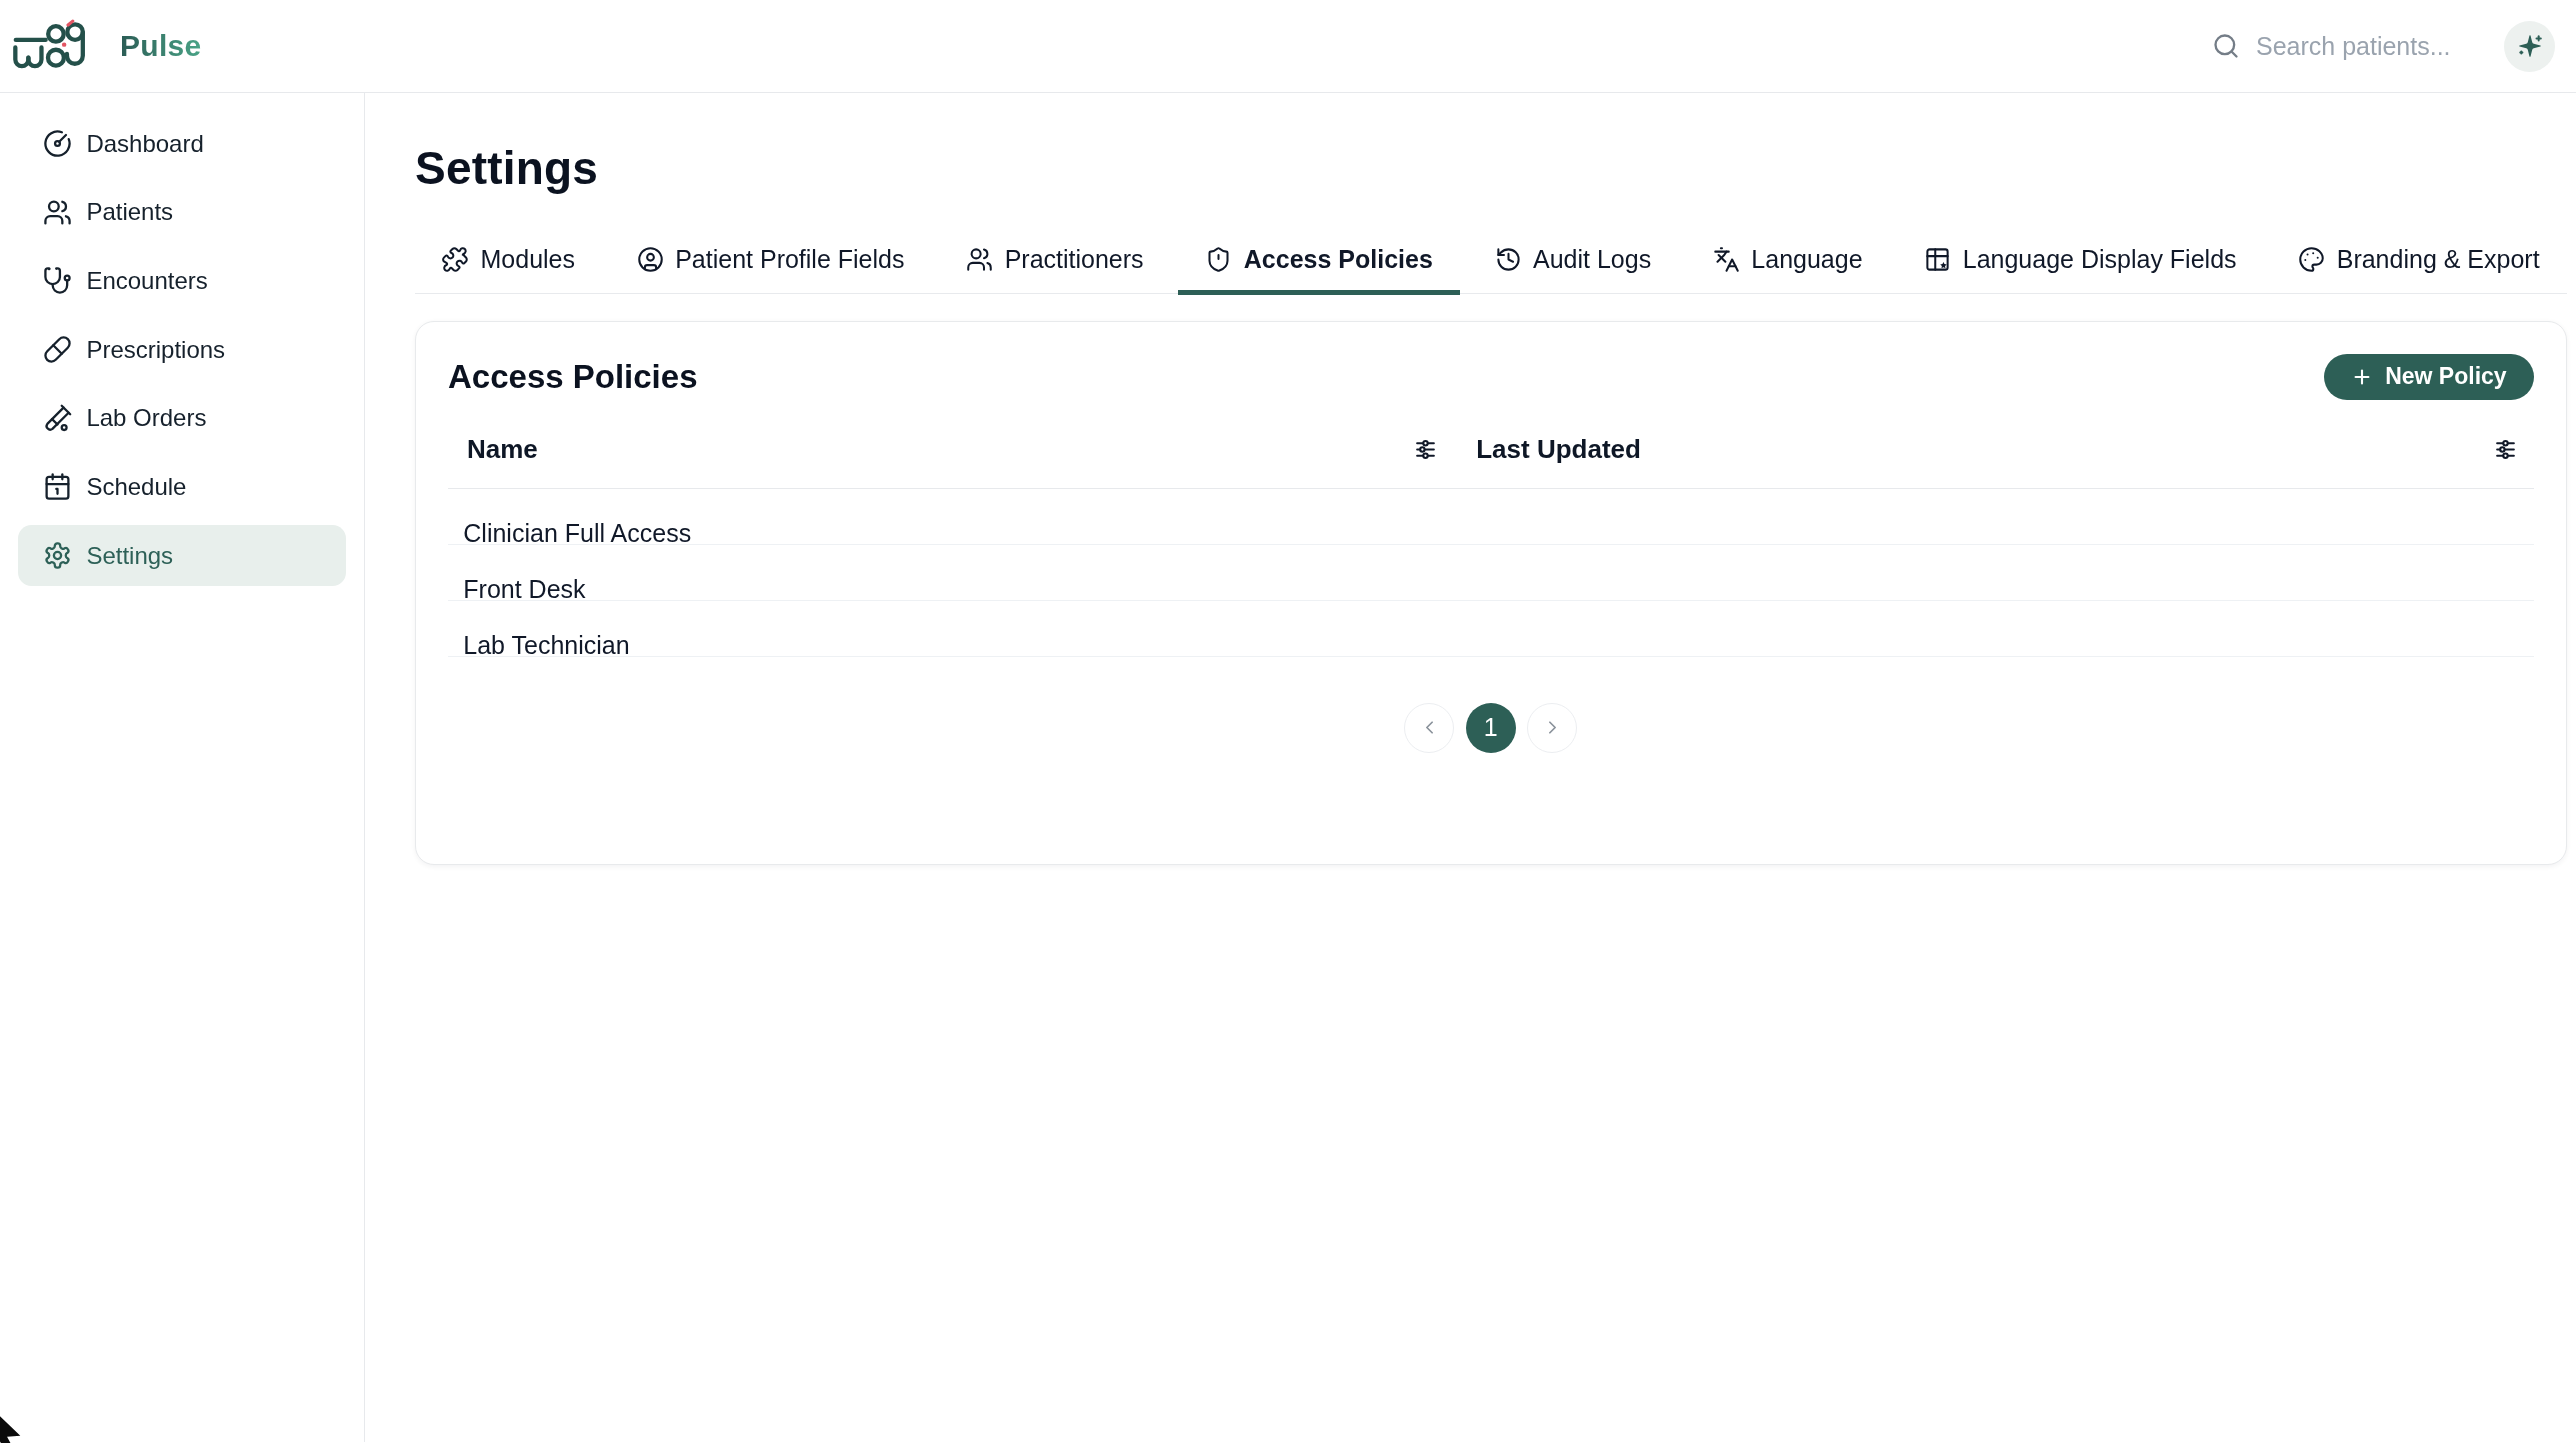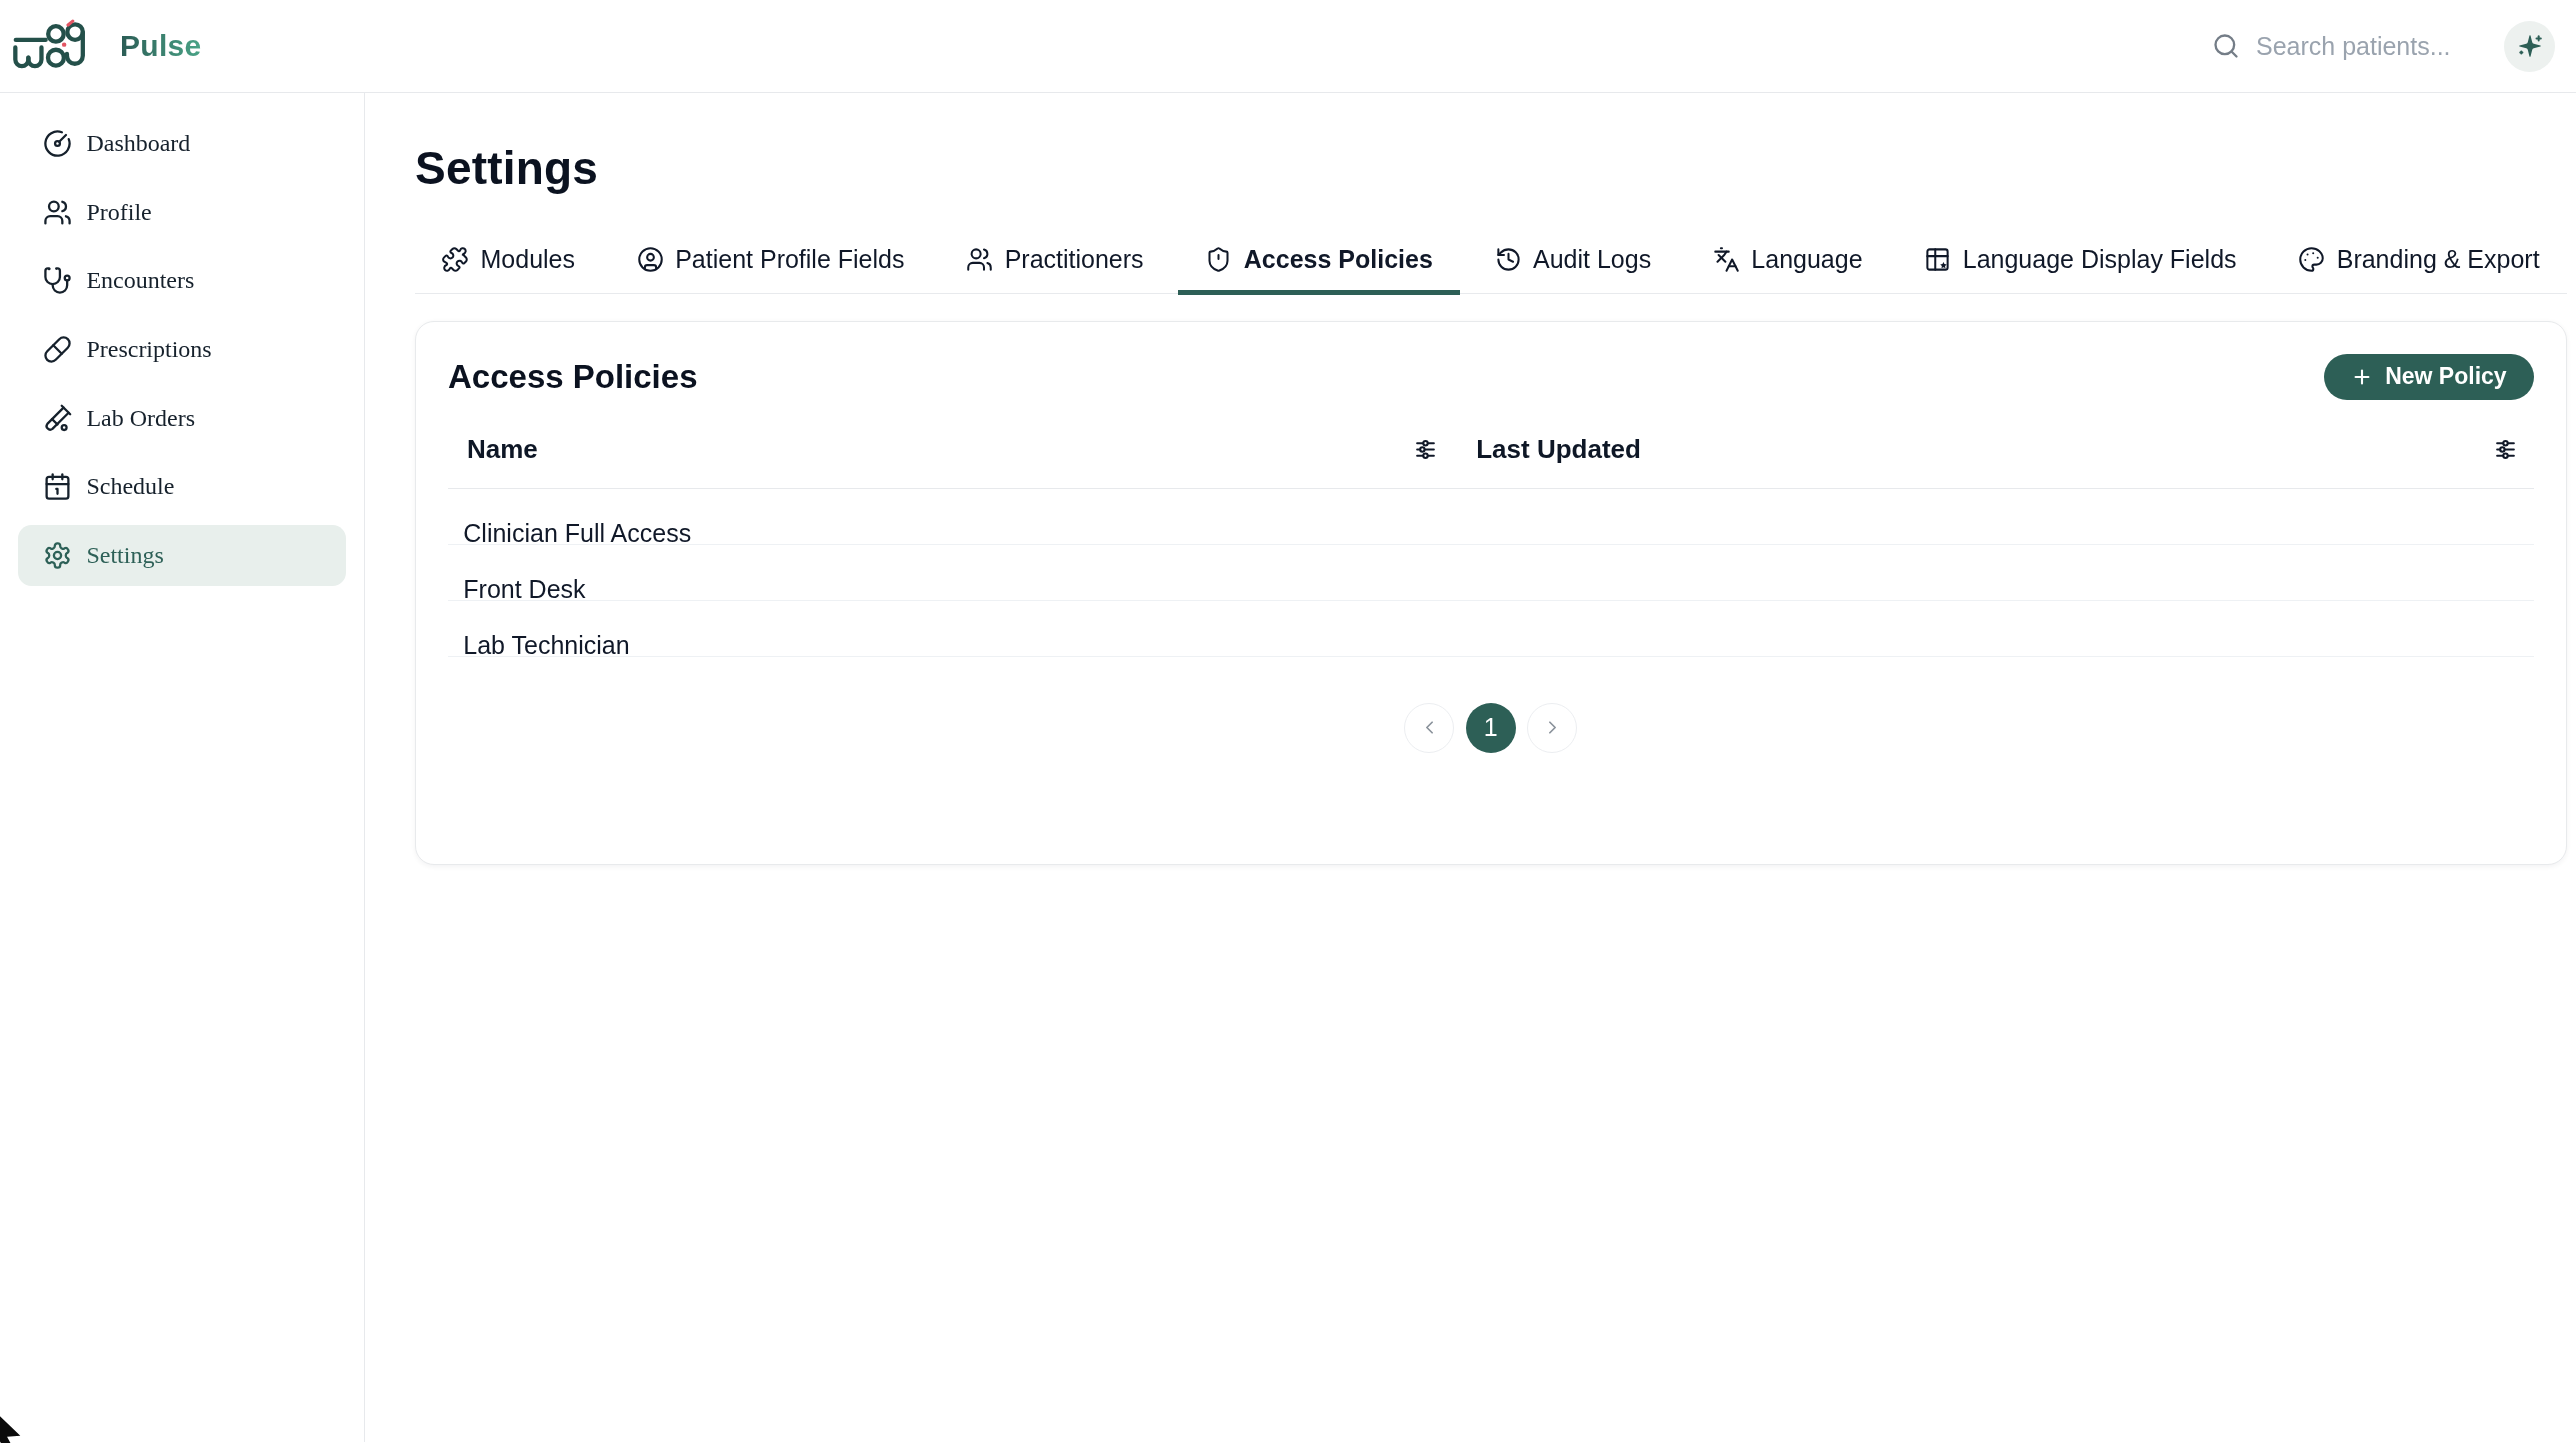--- a/index.html
+++ b/index.html
@@ -52,21 +52,20 @@
     border-right: 1px solid #e7e9ec;
     padding: 20px 18px;
     background: #fff;
   }
   .side-item {
     display: flex; align-items: center; gap: 14.4px;
     height: 61px; margin-bottom: 7.7px;
     padding-left: 25px; border-radius: 13.4px;
     font-size: 24px; font-weight: 500; color: #16212c;
     cursor: pointer;
-    font-family: Liberation Serif, serif;
   }
   .side-item .ic { width: 29px; height: 29px; }
   .side-item.active { background: #e8efec; color: #2d6057; }
 
   
   .main { flex: 1; padding: 48px 40px 0 50px; }
   .page-title { font-size: 46px; font-weight: 700; color: #0b1220; margin-bottom: 46px; letter-spacing: 0.2px; }
 
   .tabs { display: flex; gap: 7.7px; border-bottom: 1.9px solid #e8eaed; }
   .tab {
@@ -195,21 +194,21 @@
       </div>
       <div class="side-item">
         <span class="ic">
           <svg viewBox="0 0 24 24" fill="none" stroke="currentColor" stroke-width="1.9" stroke-linecap="round" stroke-linejoin="round">
             <path d="M16 21v-2a4 4 0 0 0-4-4H6a4 4 0 0 0-4 4v2"></path>
             <circle cx="9" cy="7" r="4"></circle>
             <path d="M22 21v-2a4 4 0 0 0-3-3.87"></path>
             <path d="M16 3.13a4 4 0 0 1 0 7.75"></path>
           </svg>
         </span>
-        <span>Profile</span>
+        <span>Patients</span>
       </div>
       <div class="side-item">
         <span class="ic">
           <svg viewBox="0 0 24 24" fill="none" stroke="currentColor" stroke-width="1.9" stroke-linecap="round" stroke-linejoin="round">
             <path d="M4.8 2.3A.3.3 0 1 0 5 2H4a2 2 0 0 0-2 2v5a6 6 0 0 0 12 0V4a2 2 0 0 0-2-2h-1a.2.2 0 1 0 .3.3"></path>
             <path d="M8 15v1a6 6 0 0 0 6 6 6 6 0 0 0 6-6v-4"></path>
             <circle cx="20" cy="10" r="2"></circle>
           </svg>
         </span>
         <span>Encounters</span>

